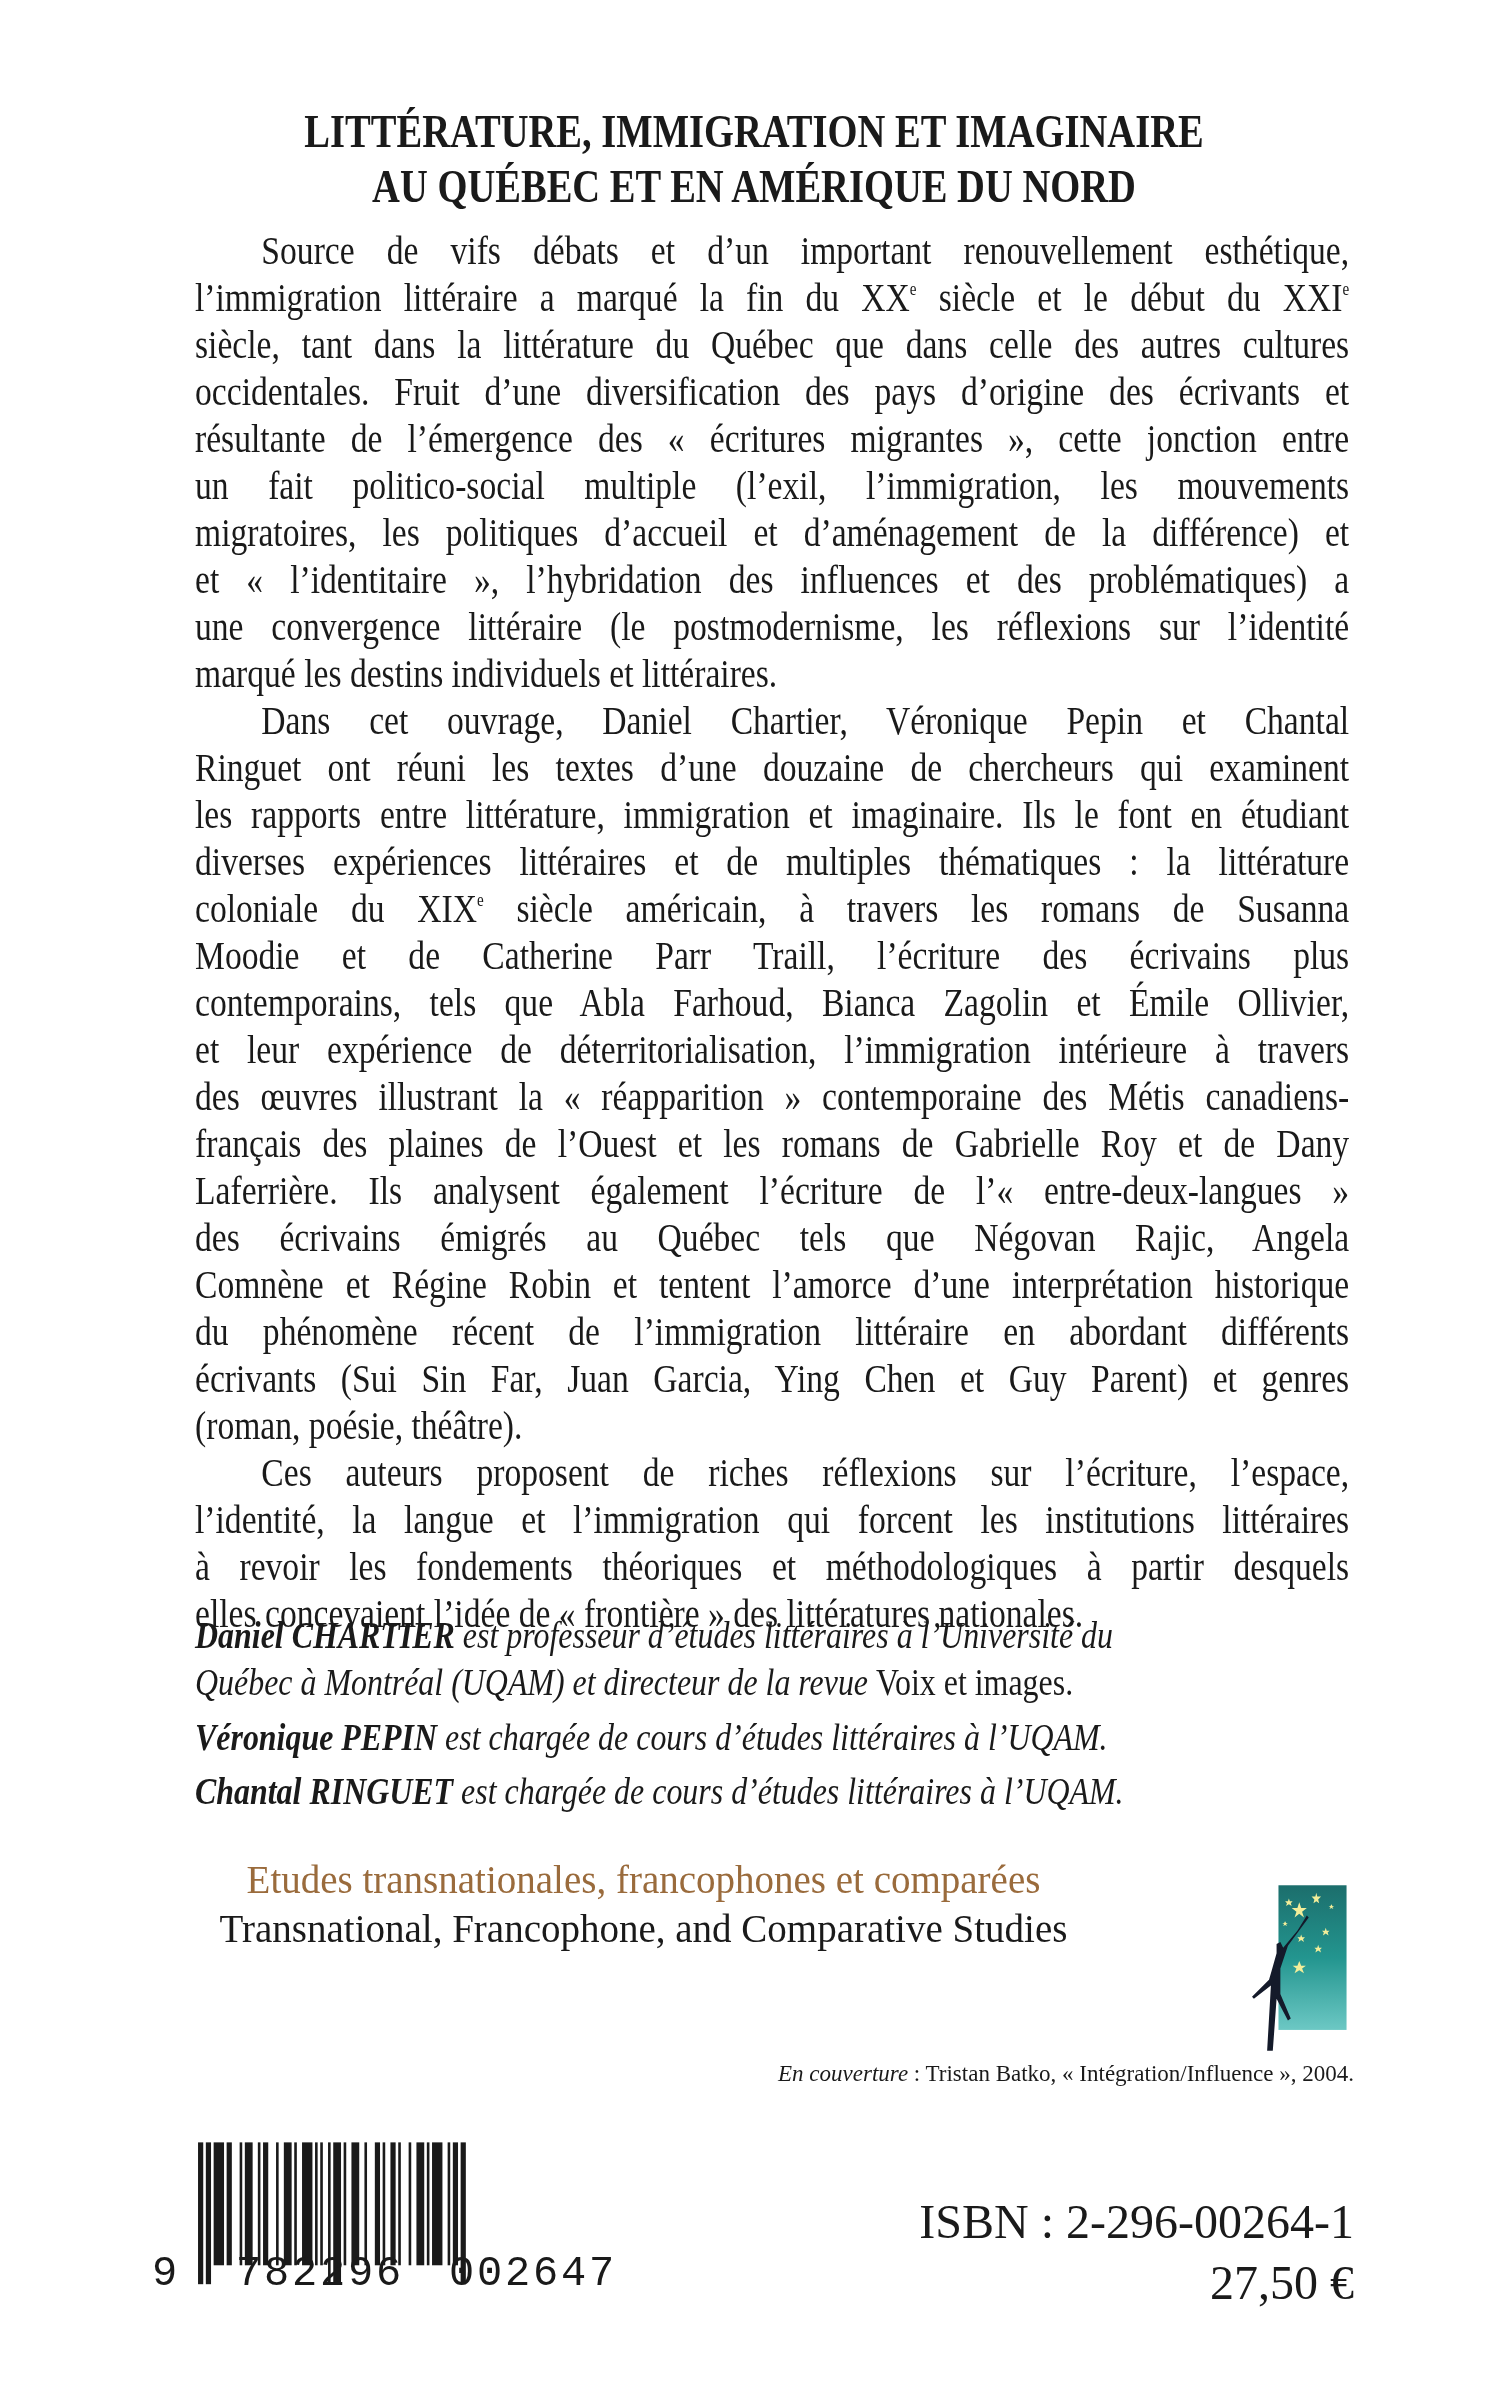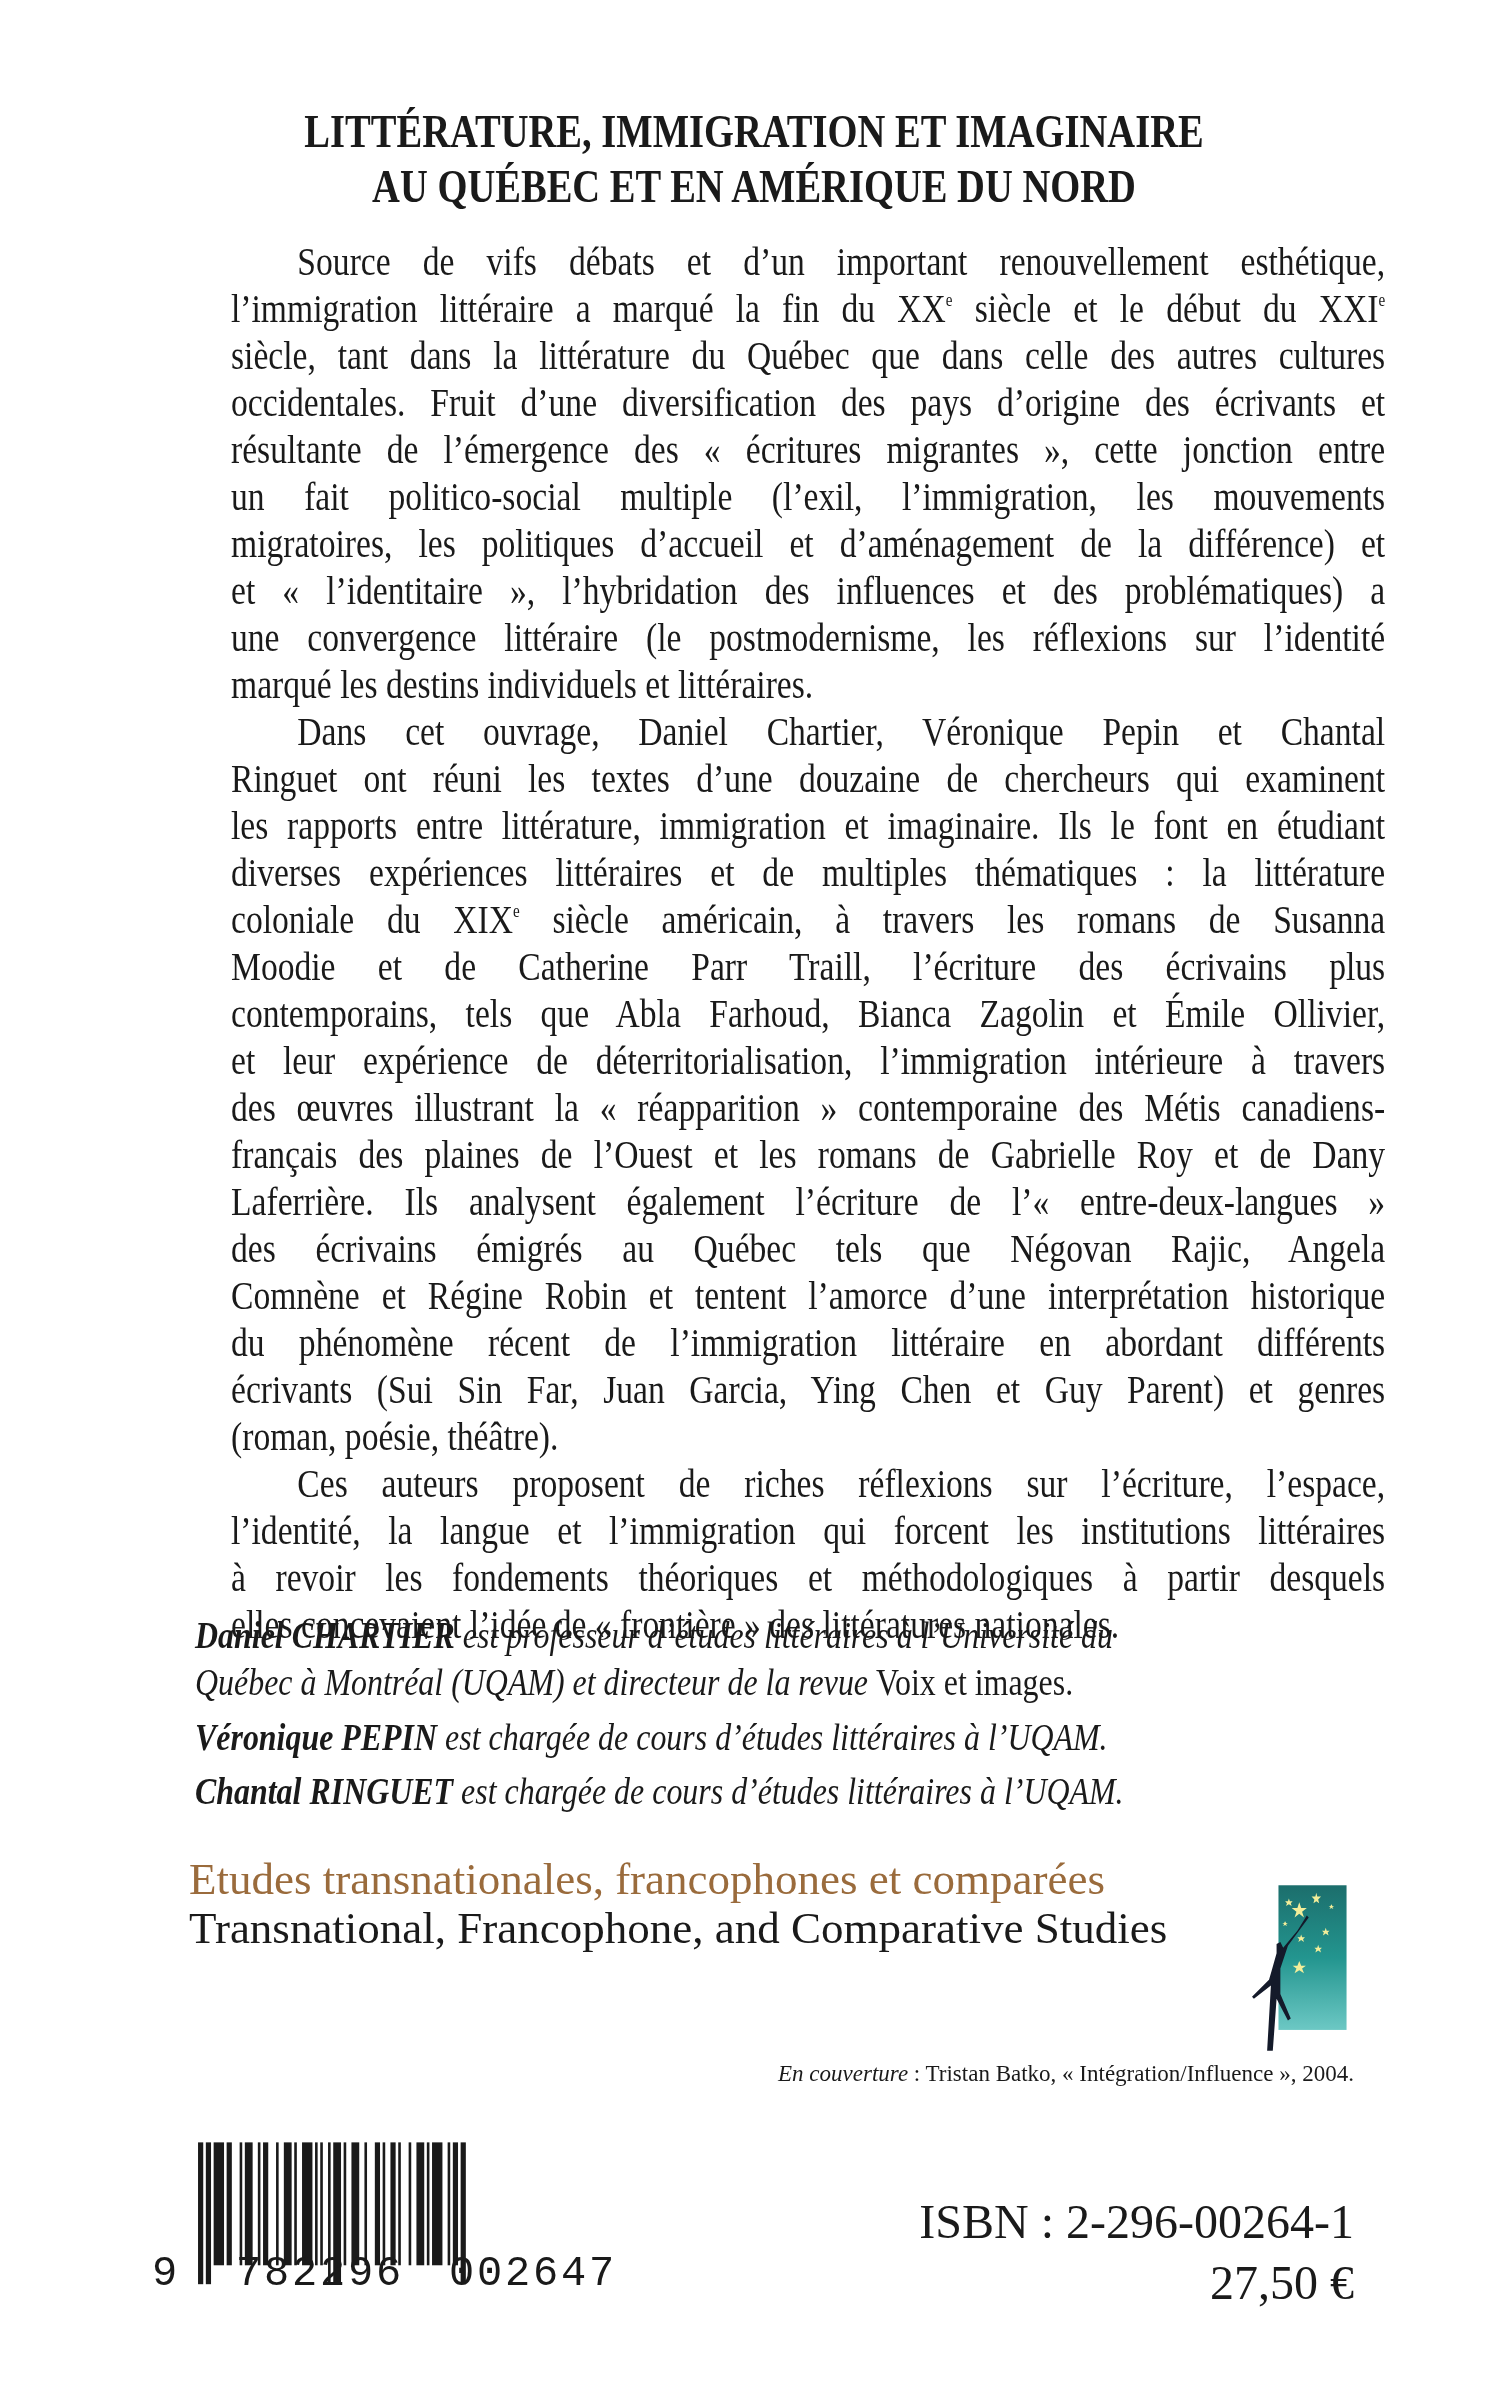--- a/index.html
+++ b/index.html
@@ -3,37 +3,37 @@
 <meta charset="utf-8">
 <style>
   html, body { margin: 0; padding: 0; background: #ffffff; }
   body { width: 1508px; height: 2403px; position: relative; overflow: hidden;
          font-family: "Liberation Serif", "DejaVu Serif", serif; color: #1a1a1a; }
 
   .title { position: absolute; left: 0; width: 1508px; text-align: center; top: 104px; }
   .title-line { display: block; font-weight: bold; font-size: 47px; line-height: 55px;
                 transform: scaleX(0.82); transform-origin: center; letter-spacing: 0px; }
 
-  .body { position: absolute; left: 195px; width: 1155px; top: 238px; margin-left: 36px; }
+  .body { position: absolute; left: 195px; width: 1155px; top: 227px; }
   .para { margin: 0; font-size: 40px; line-height: 47px; text-align: justify;
           text-align-last: left; }
   .line { display: block; white-space: nowrap; text-align: justify; text-align-last: justify;
           width: 1155px; }
   .line.last { text-align-last: left; }
   .cond { display: inline-block; transform: scaleX(0.84); transform-origin: left; width: 119%; }
   sup { font-size: 0.45em; vertical-align: 0.9em; line-height: 0; }
 
   .bios { position: absolute; left: 195px; width: 1155px; top: 1612px; }
   .bio { font-style: italic; font-size: 38px; line-height: 47px; margin: 0 0 7.6px 0; }
   .bio b { font-style: italic; font-weight: bold; }
   .bio .roman { font-style: normal; }
   .bio-line { display: block; white-space: nowrap; transform: scaleX(0.84); transform-origin: left; }
 
   .series { position: absolute; left: 189px; top: 1855px; width: 909px; text-align: center; }
-  .series-line { display: block; font-size: 45px; line-height: 49px; white-space: nowrap; }
+  .series-line { display: block; font-size: 39px; line-height: 49px; white-space: nowrap; }
   .series-fr { color: #9a6b3c; }
   .series-en { color: #1a1a1a; }
   .series-dir { color: #3f9a45; }
 
   .logo { position: absolute; left: 1252px; top: 1885px; width: 104px; height: 166px; }
 
   .credit { position: absolute; right: 154px; top: 2061px; font-size: 23px; white-space: nowrap; }
   .credit i { font-style: italic; }
 
   .barcode { position: absolute; left: 164px; top: 2129px; width: 416px; height: 161px; }

